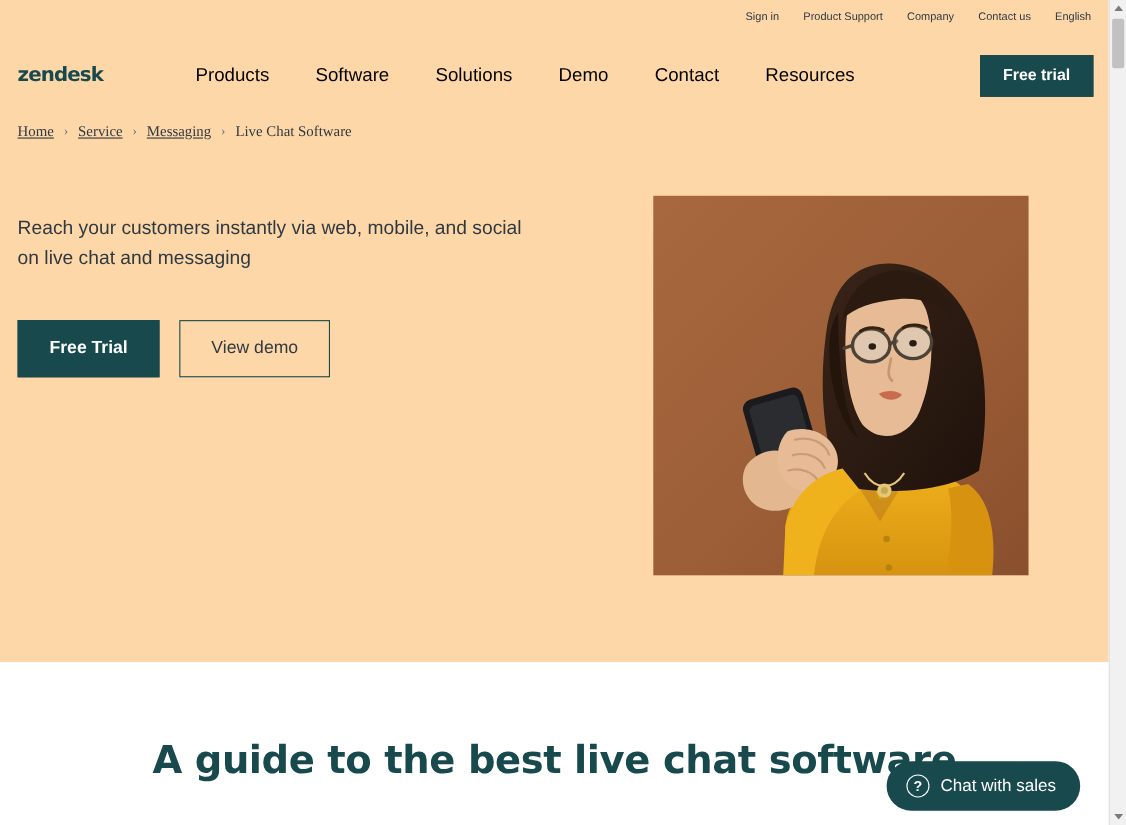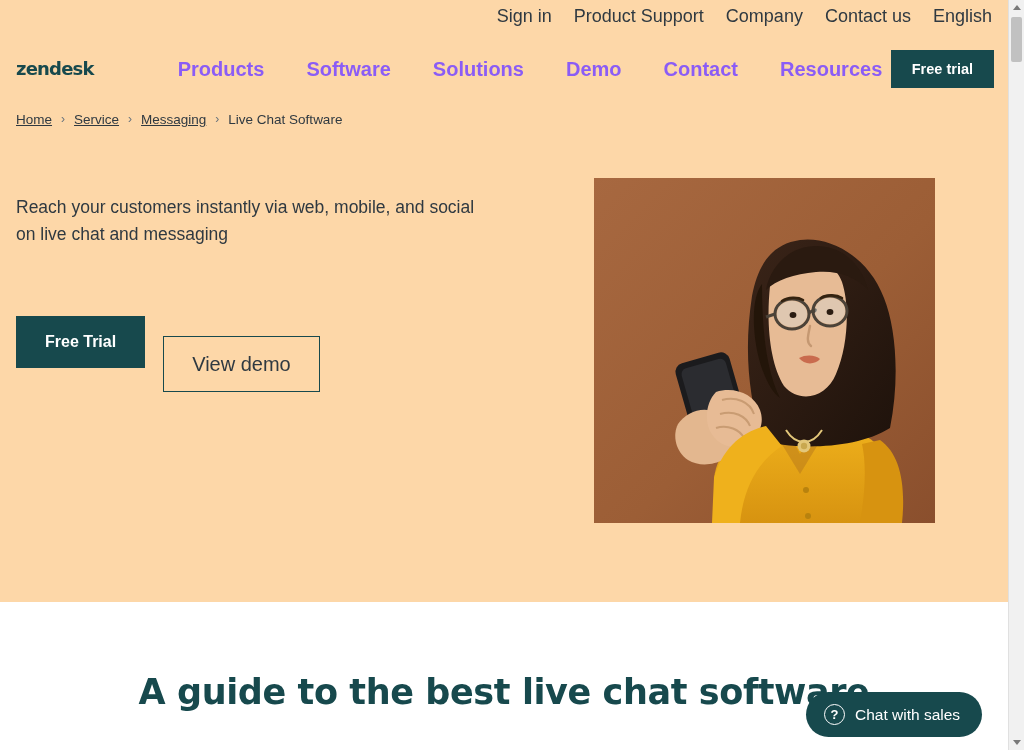--- a/index.html
+++ b/index.html
@@ -44,21 +44,21 @@
     top: 0; left: 0;
     width: 1008px;
     height: 28px;
     display: flex;
     justify-content: flex-end;
     align-items: center;
     padding-right: 16px;
     gap: 22px;
   }
   .utility-link {
-    font-size: 18px;
+    font-size: 10px;
     color: #2f3941;
     text-decoration: none;
     line-height: 1;
     white-space: nowrap;
     position: relative;
     top: 2px;
   }
 
   
   .main-nav {
@@ -78,25 +78,24 @@
     line-height: 1;
     font-family: "DejaVu Sans", sans-serif;
   }
   .nav-links {
     display: flex;
     align-items: center;
     gap: 42px;
     margin-left: 84px;
   }
   .nav-link {
-    font-size: 20px;
-    color: #8b5cf6;
+    font-size: 17px;
+    color: #000000;
     text-decoration: none;
     white-space: nowrap;
-    font-weight: bold;
   }
   .nav-ctas {
     margin-left: auto;
     margin-right: 14px;
     display: flex;
     align-items: center;
     gap: 14px;
   }
   .btn-solid-sm {
     background: #17494D;
@@ -123,20 +122,21 @@
   }
 
   
   .breadcrumb {
     position: absolute;
     top: 112px; left: 16px;
     display: flex;
     align-items: flex-start;
     gap: 9px;
     font-size: 13.5px;
+    font-family: Liberation Serif, serif;
   }
   .crumb-link {
     color: #2f3941;
     text-decoration: underline;
     white-space: nowrap;
   }
   .crumb-current {
     color: #2f3941;
     white-space: nowrap;
   }
@@ -181,27 +181,26 @@
     padding: 17px 28px;
     line-height: 1;
     cursor: pointer;
     white-space: nowrap;
     font-family: "Liberation Sans", sans-serif;
   }
   .btn-outline-lg {
     background: transparent;
     color: #2f3941;
     border: 1px solid #17494D;
-    font-size: 20px;
+    font-size: 16px;
     padding: 17px 28px;
     line-height: 1;
     cursor: pointer;
     white-space: nowrap;
     font-family: "Liberation Sans", sans-serif;
-    margin-top: 45px;
   }
 
   
   .hero-image {
     position: absolute;
     top: 178px; left: 594px;
     width: 341px;
     height: 345px;
     overflow: hidden;
     background: #9C5E36;

